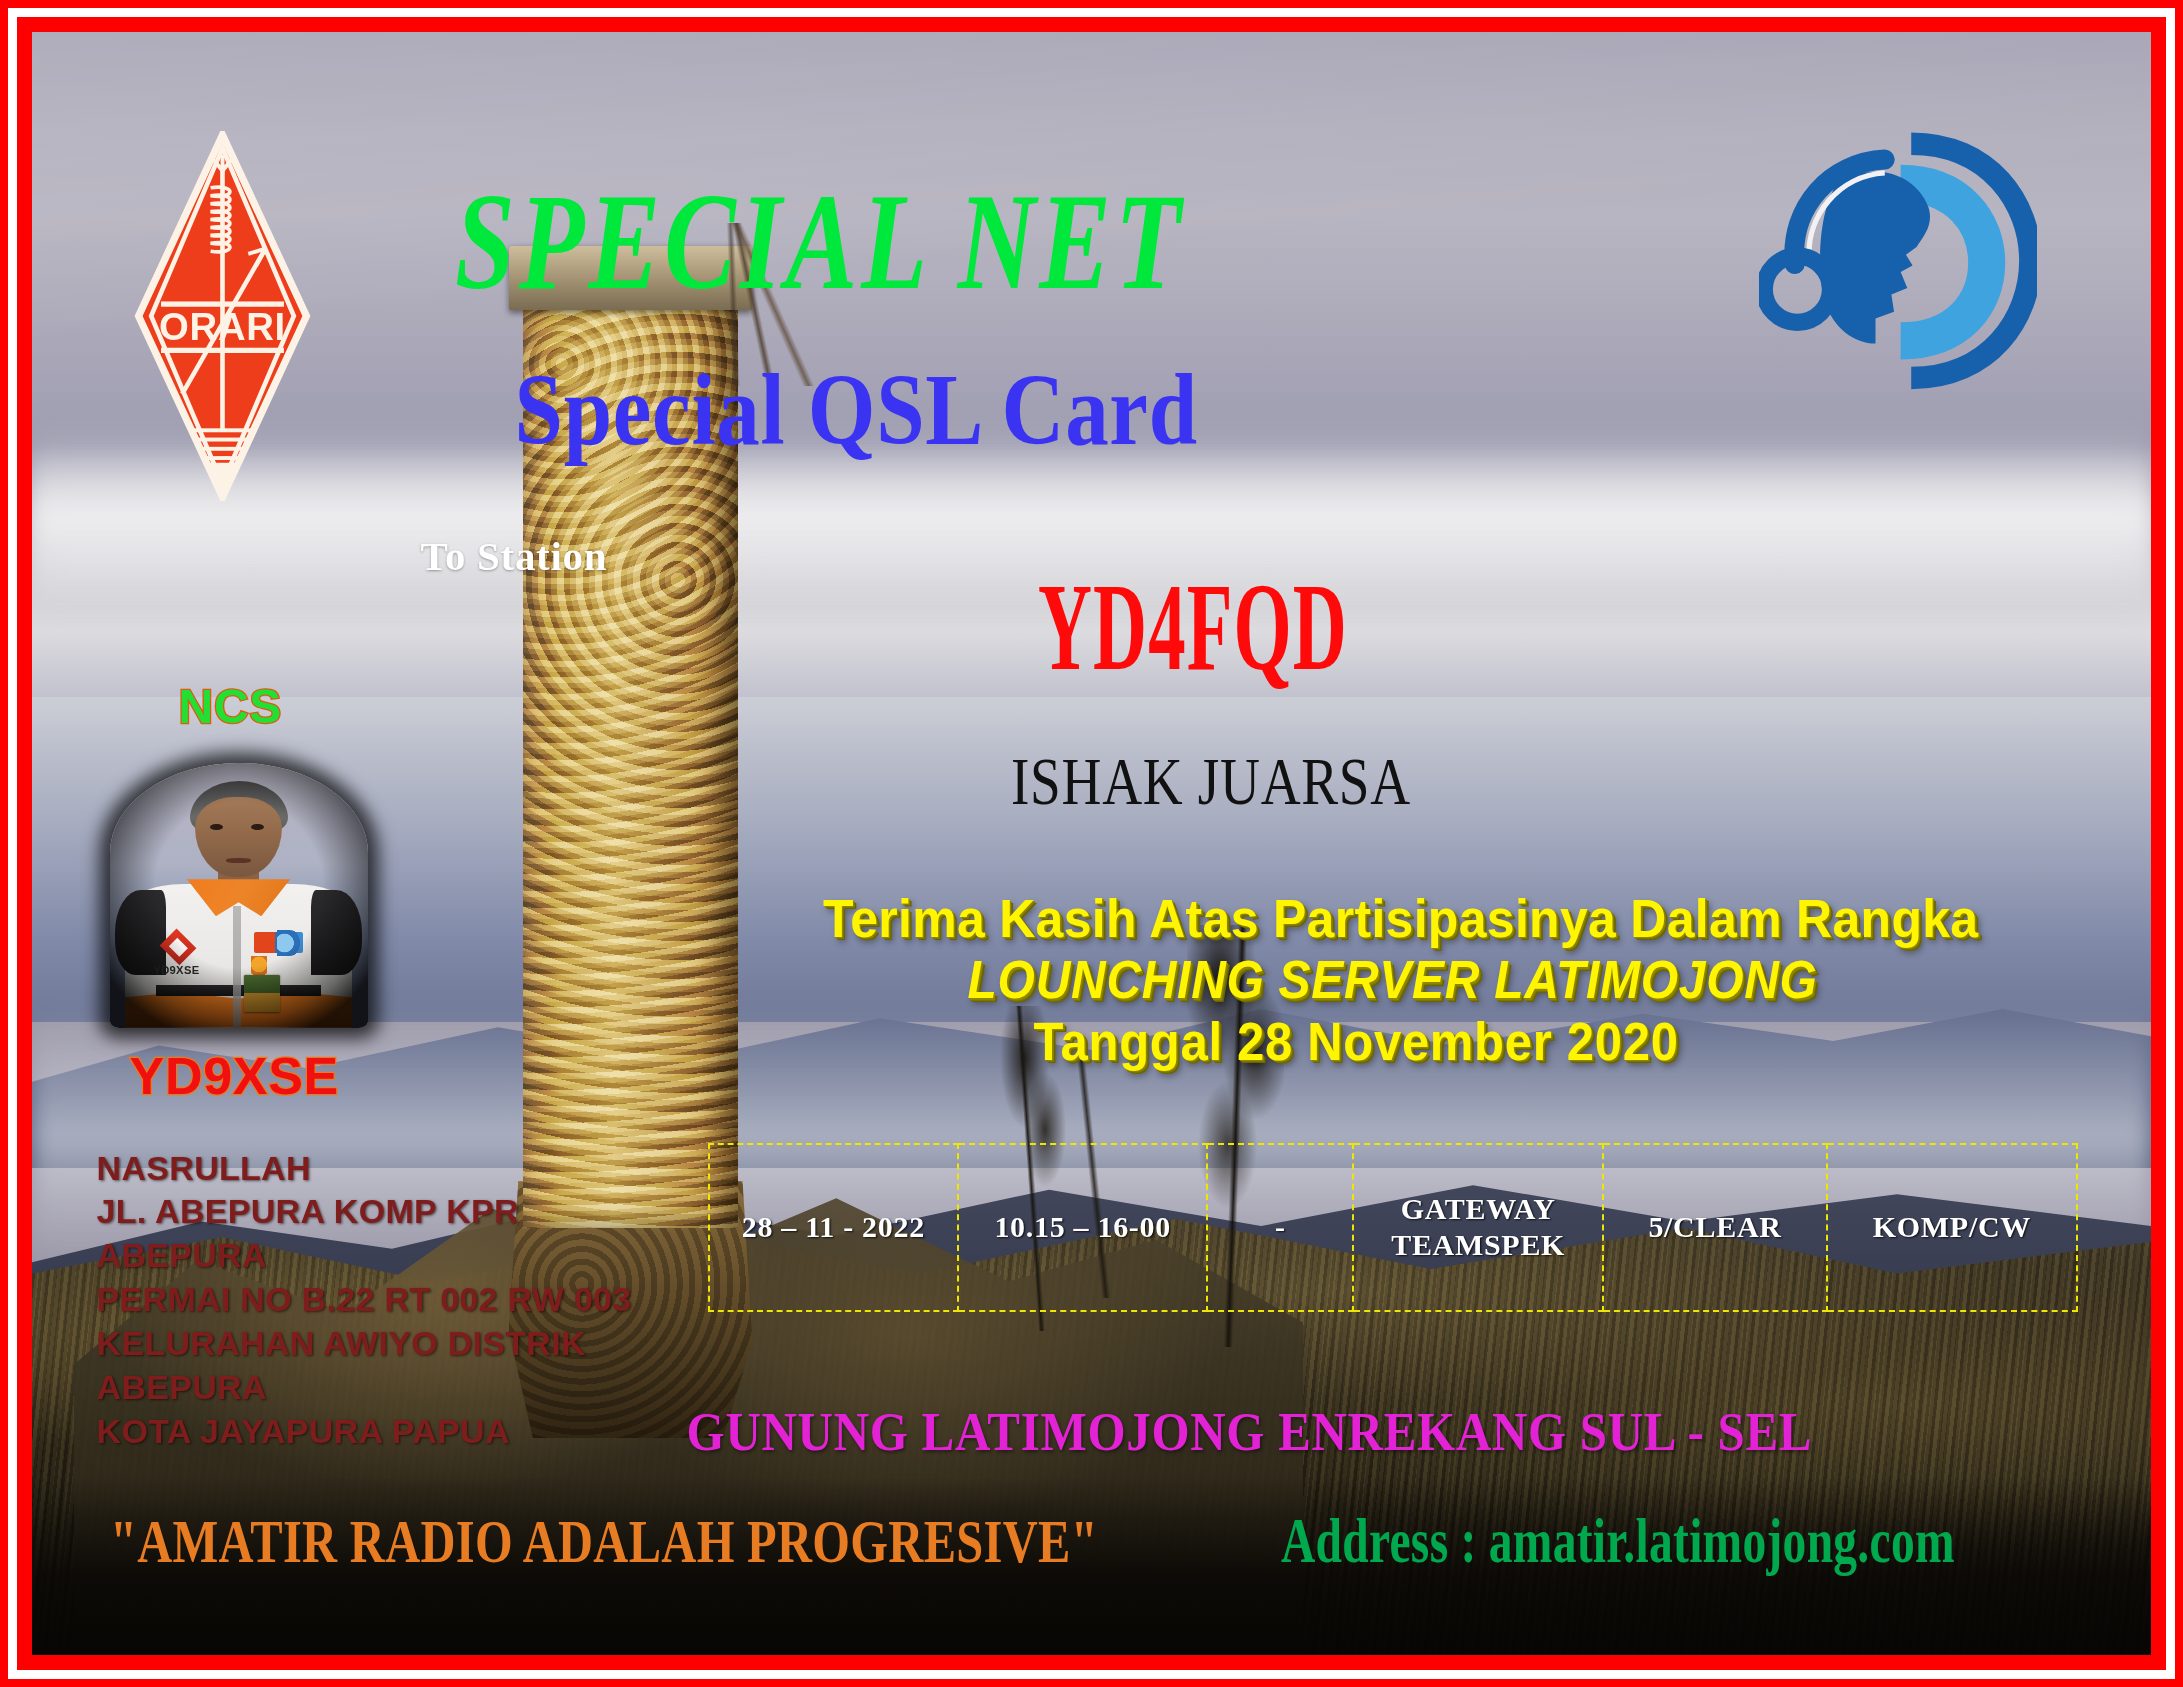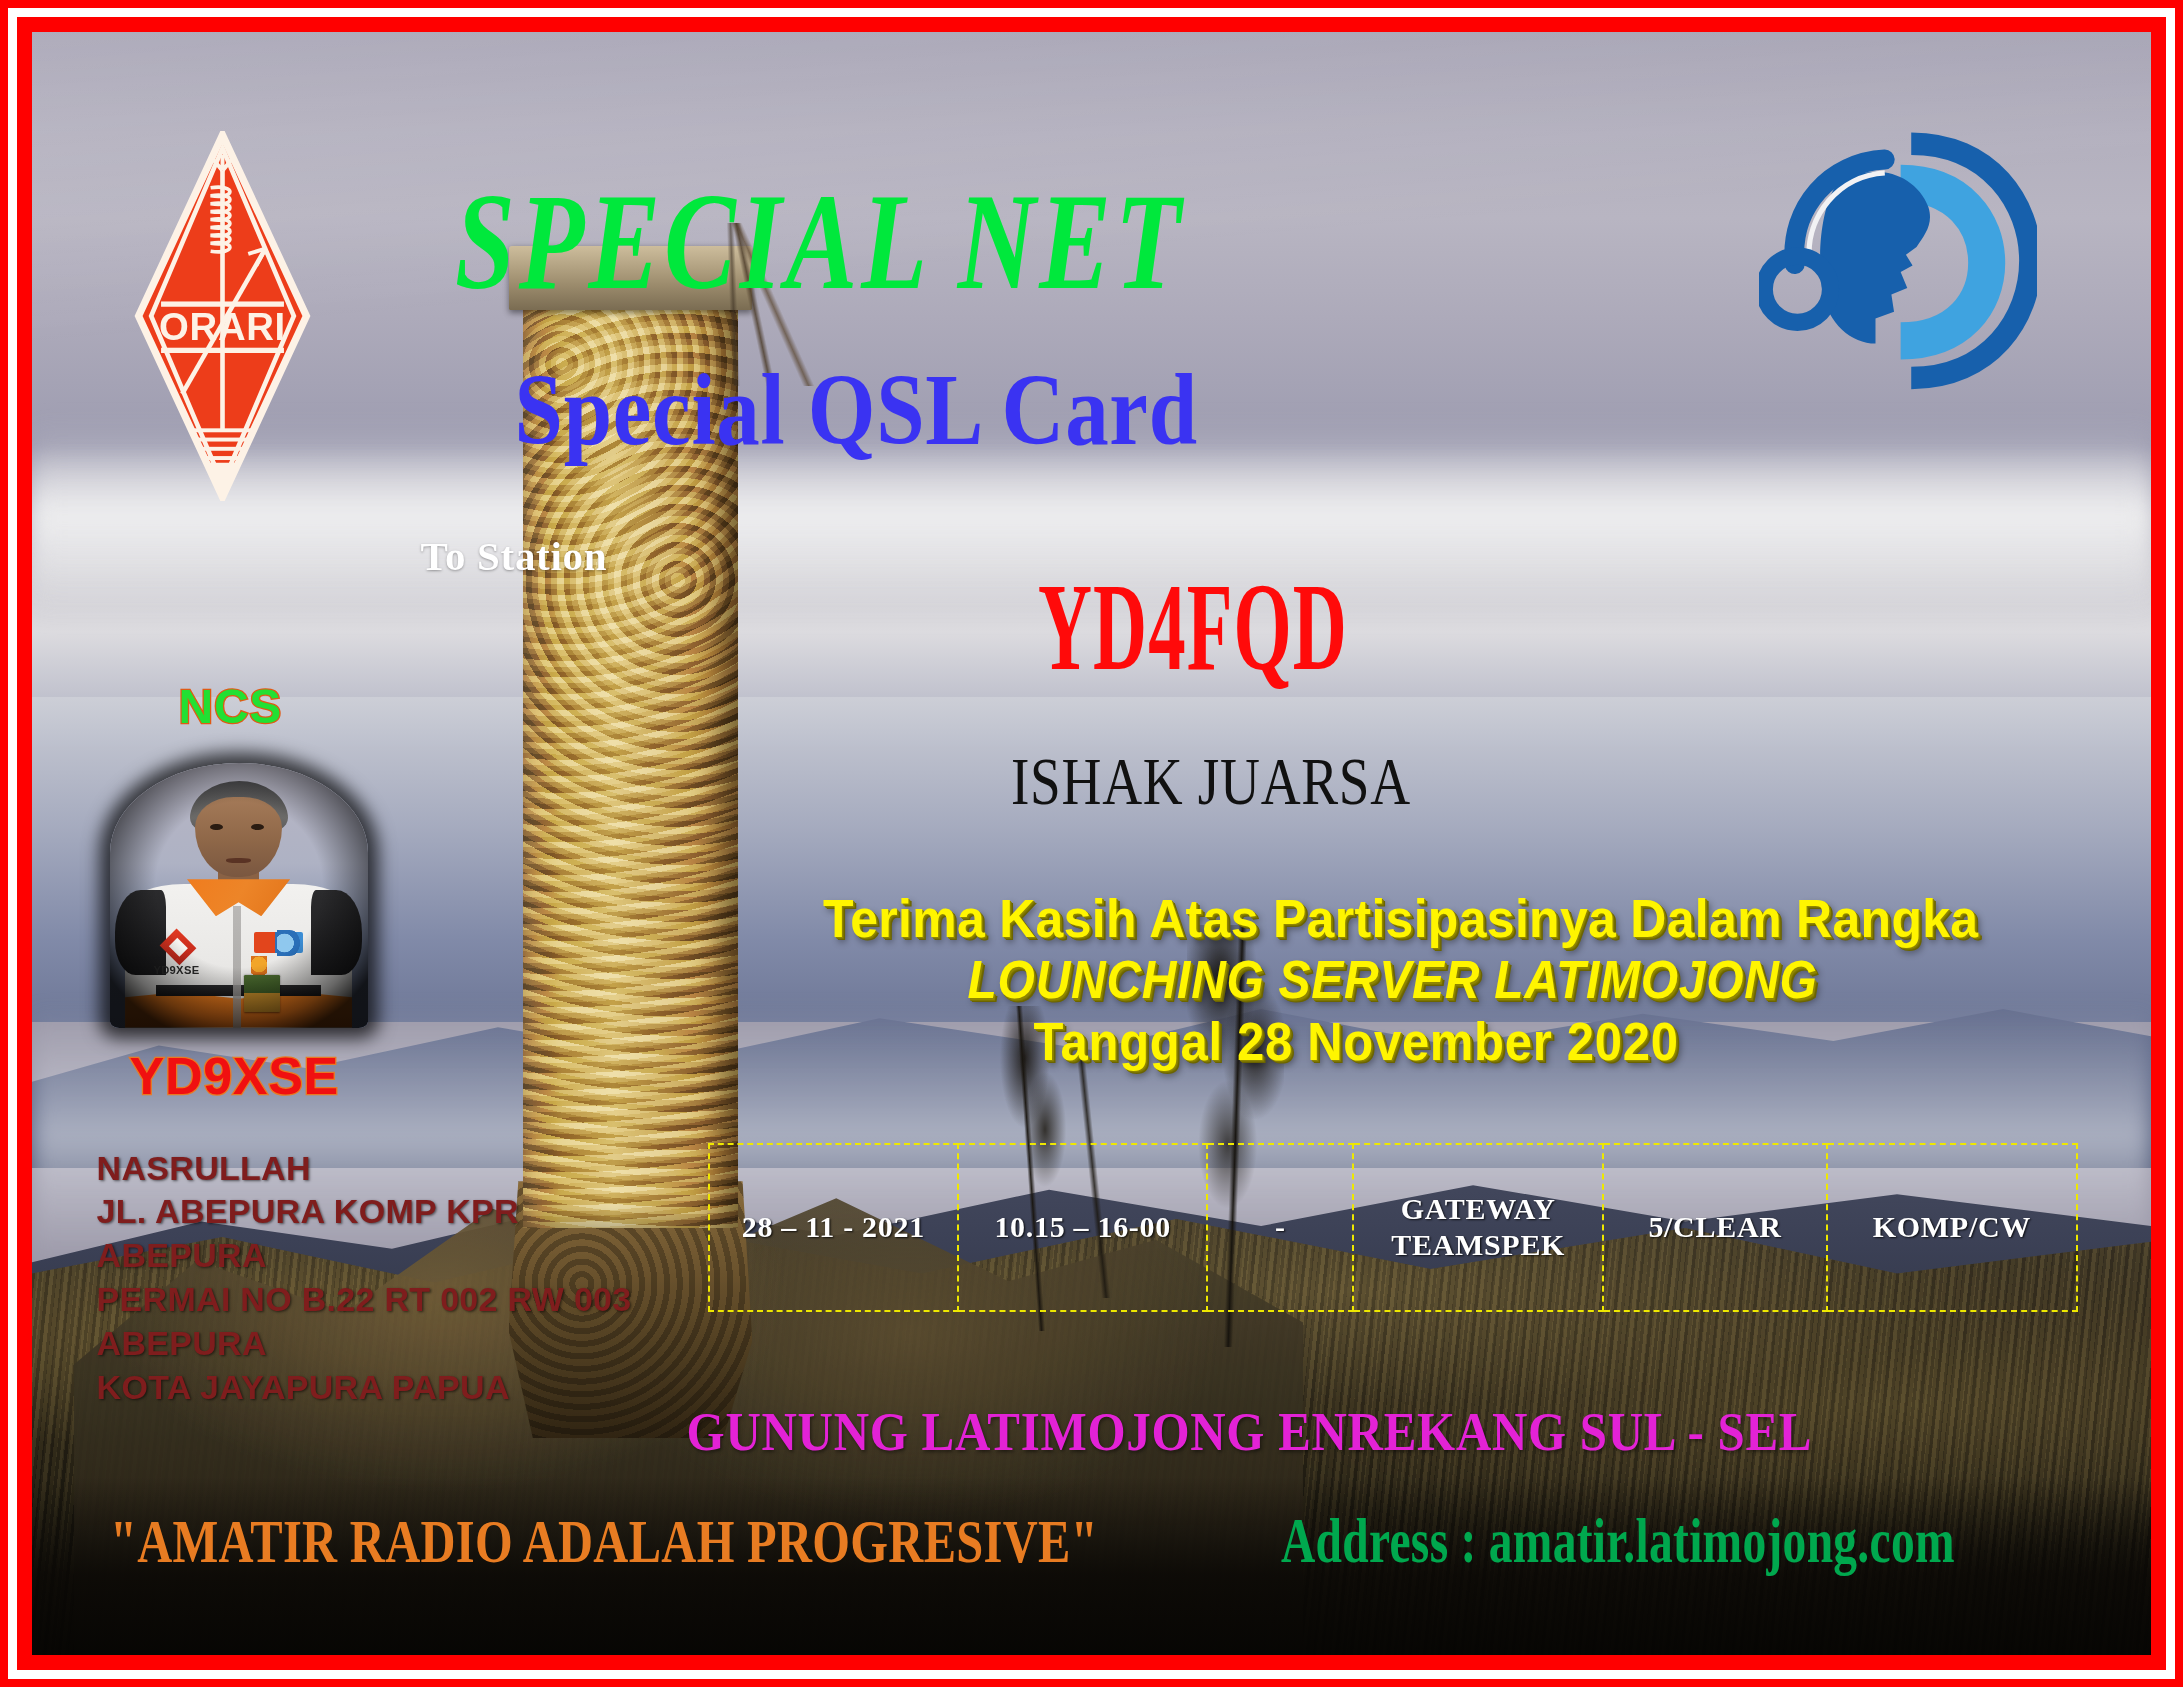--- a/index.html
+++ b/index.html
@@ -568,28 +568,29 @@
             <div id="p-vig"></div>
           </div>
 
           <div id="yd9xse">YD9XSE</div>
 
           <div id="addr-block">
             <div>NASRULLAH</div>
             <div>JL. ABEPURA KOMP KPR</div>
             <div>ABEPURA</div>
             <div>PERMAI NO B.22 RT 002 RW 003</div>
+            <div>KELURAHAN AWIYO DISTRIK</div>
             <div>ABEPURA</div>
             <div>KOTA JAYAPURA PAPUA</div>
           </div>
 
           <table id="log-table">
             <tbody>
             <tr class="row">
-              <td class="col-date">28 – 11 - 2021</td>
+              <td class="col-date">28 – 11 - 2022</td>
               <td class="col-time">10.15 – 16-00</td>
               <td class="col-freq">-</td>
               <td class="col-voip">
                 <span>GATEWAY</span>
                 <span>TEAMSPEK</span>
               </td>
               <td class="col-rst">5/CLEAR</td>
               <td class="col-mode">KOMP/CW</td>
             </tr>
           </tbody>

